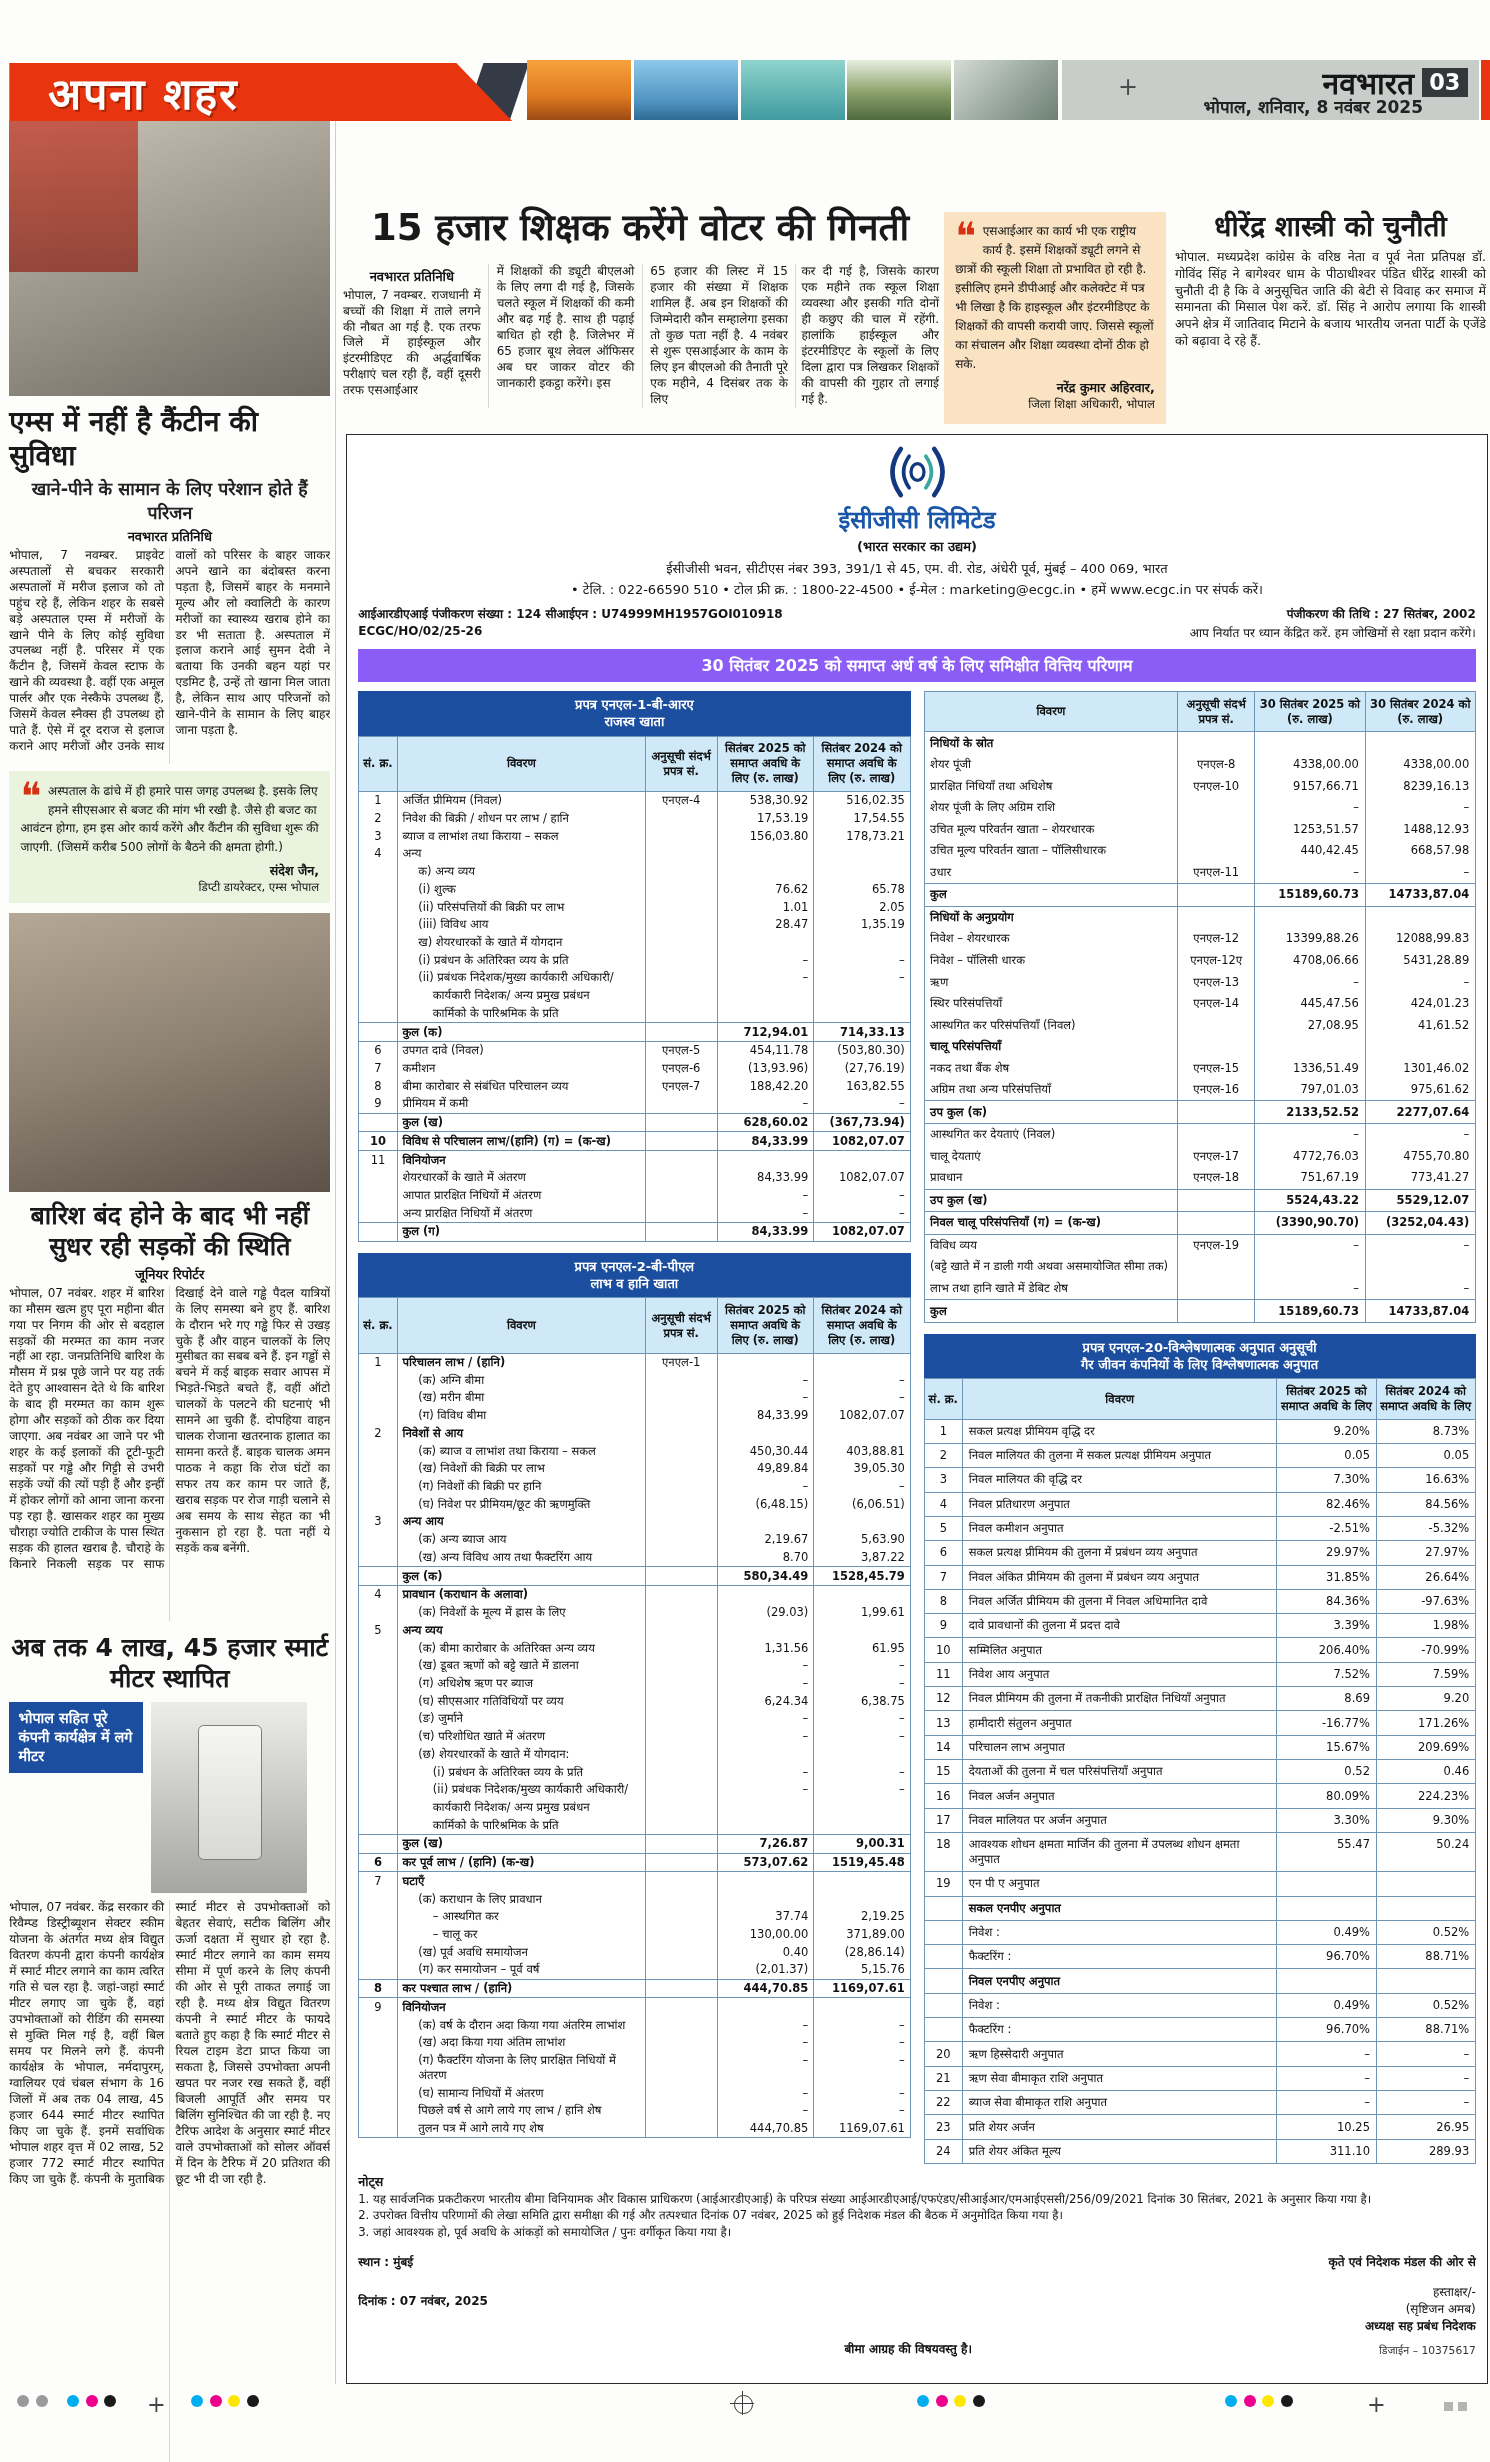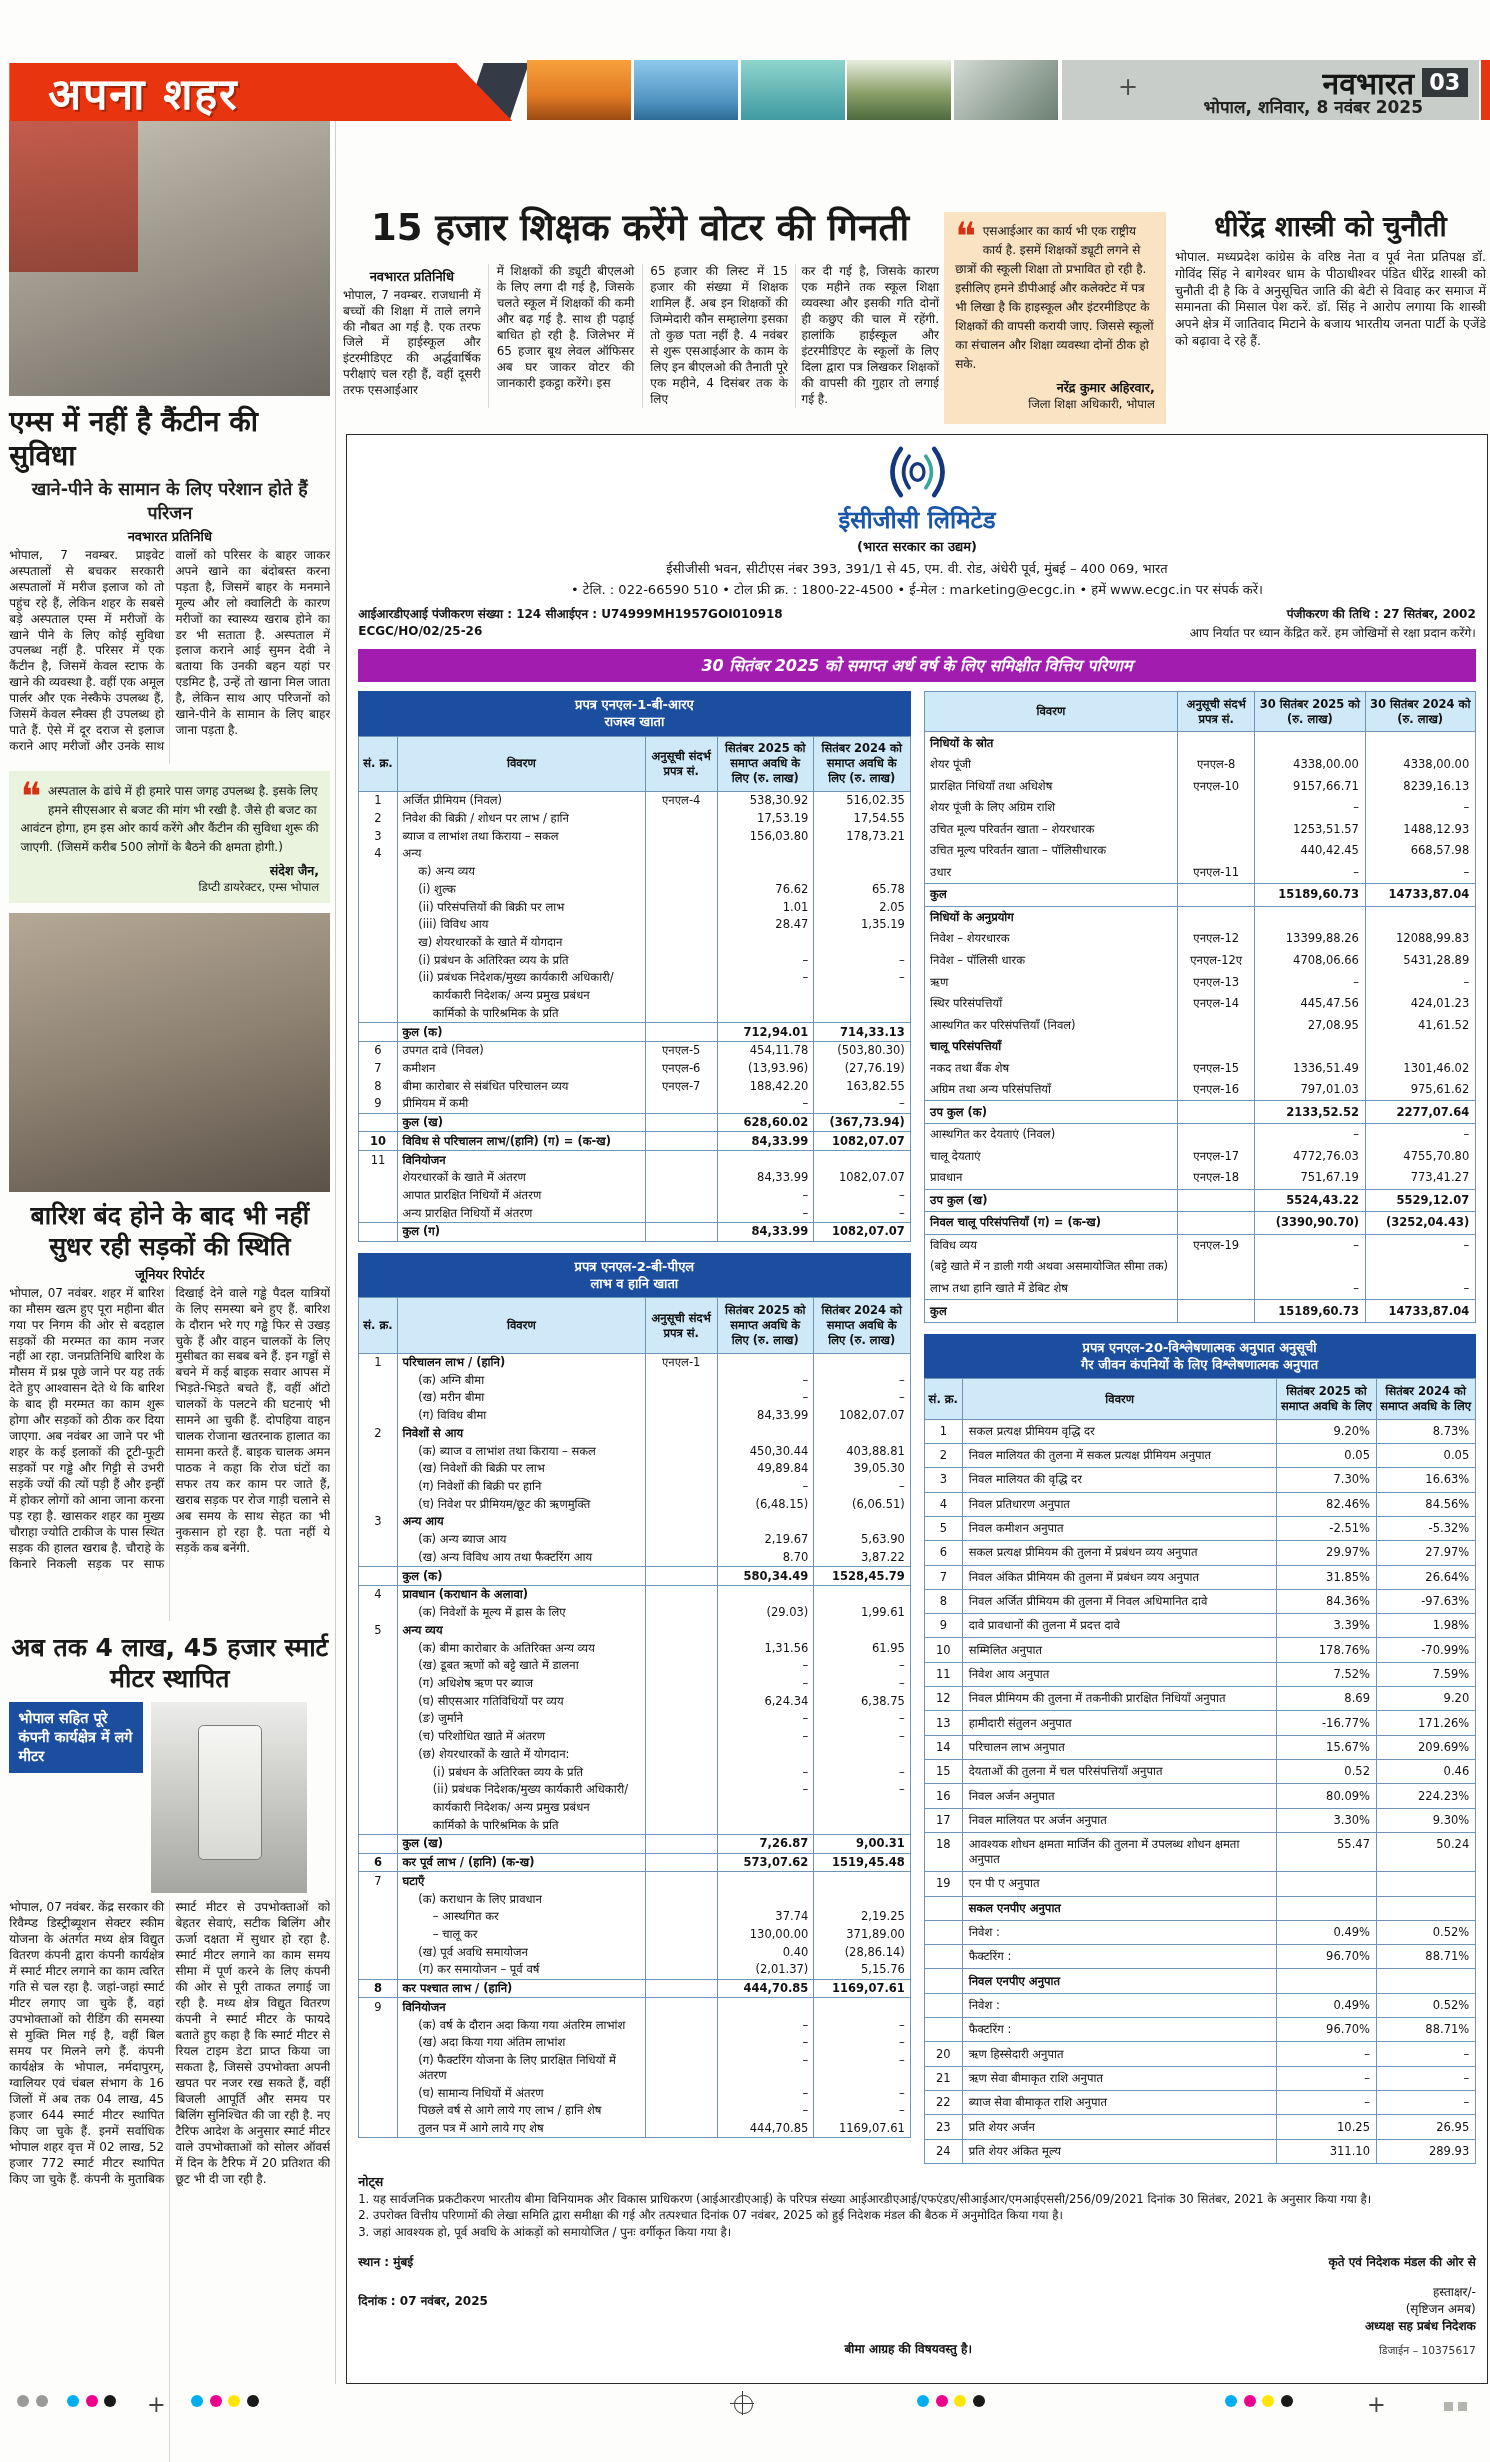--- a/index.html
+++ b/index.html
@@ -49,21 +49,21 @@
   .bluebox{background:#1b4e9e;color:#fff;font-weight:bold;font-size:14.4px;line-height:1.3;padding:7.5px 9.3px;box-sizing:border-box;}
   
   .adbox{position:absolute;left:346px;top:434px;width:1142px;height:1950px;border:1.9px solid #2b2b2b;background:#fff;padding:7.5px 11.2px;box-sizing:border-box;}
   .adhead{text-align:center;}
   .co-name{color:#1a57a8;font-size:24px;font-weight:bold;margin-top:1.9px;}
   .co-ent{font-size:13px;font-weight:bold;margin-top:1.9px;}
   .co-addr{font-size:13px;margin-top:3.7px;}
   .co-contact{font-size:13px;margin-top:2.8px;}
   .regrow{display:flex;justify-content:space-between;font-size:12px;font-weight:bold;margin-top:7.5px;}
   .regrow2{display:flex;justify-content:space-between;font-size:12px;font-weight:bold;margin-top:1.9px;}
-  .banner-main{background:#a21caf;color:#fff;text-align:center;font-size:16px;font-weight:bold;padding:5.6px 3.7px;margin-top:7.5px;font-style:italic;}
+  .banner-main{background:#8b5cf6;color:#fff;text-align:center;font-size:16px;font-weight:bold;padding:5.6px 3.7px;margin-top:7.5px;}
   .adcols{display:flex;gap:13px;margin-top:9.3px;align-items:flex-start;}
   .adcol{flex:1;min-width:0;}
   .tbl-banner{background:#1b4e9e;color:#fff;text-align:center;font-weight:bold;font-size:13px;line-height:1.35;padding:4.7px 2.8px;}
   .fin{width:100%;border-collapse:collapse;font-size:11.5px;line-height:1.3;color:#111;table-layout:fixed;}
   .fin th{background:#cfe9f8;border:0.9px solid #6f94b5;font-weight:bold;padding:4.7px 2.8px;text-align:center;font-size:11.5px;}
   .fin td{border-left:0.9px solid #6f94b5;border-right:0.9px solid #6f94b5;padding:1.4px 4.7px;vertical-align:top;word-wrap:break-word;}
   .fin tbody{border:0.9px solid #6f94b5;}
   .fin td.sn{text-align:center;}
   .fin td.num{text-align:right;white-space:nowrap;}
   .fin td.sched{text-align:center;}
@@ -985,21 +985,21 @@
               </tr>
               <tr>
                 <td class="sn">9</td>
                 <td class="lbl">दावे प्रावधानों की तुलना में प्रदत्त दावे</td>
                 <td class="num">3.39%</td>
                 <td class="num">1.98%</td>
               </tr>
               <tr>
                 <td class="sn">10</td>
                 <td class="lbl">सम्मिलित अनुपात</td>
-                <td class="num">178.76%</td>
+                <td class="num">206.40%</td>
                 <td class="num">-70.99%</td>
               </tr>
               <tr>
                 <td class="sn">11</td>
                 <td class="lbl">निवेश आय अनुपात</td>
                 <td class="num">7.52%</td>
                 <td class="num">7.59%</td>
               </tr>
               <tr>
                 <td class="sn">12</td>

